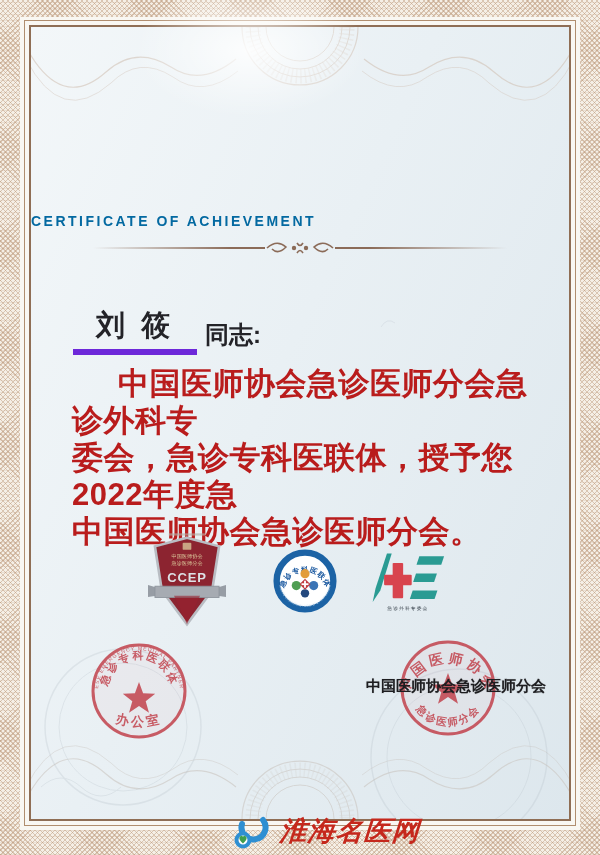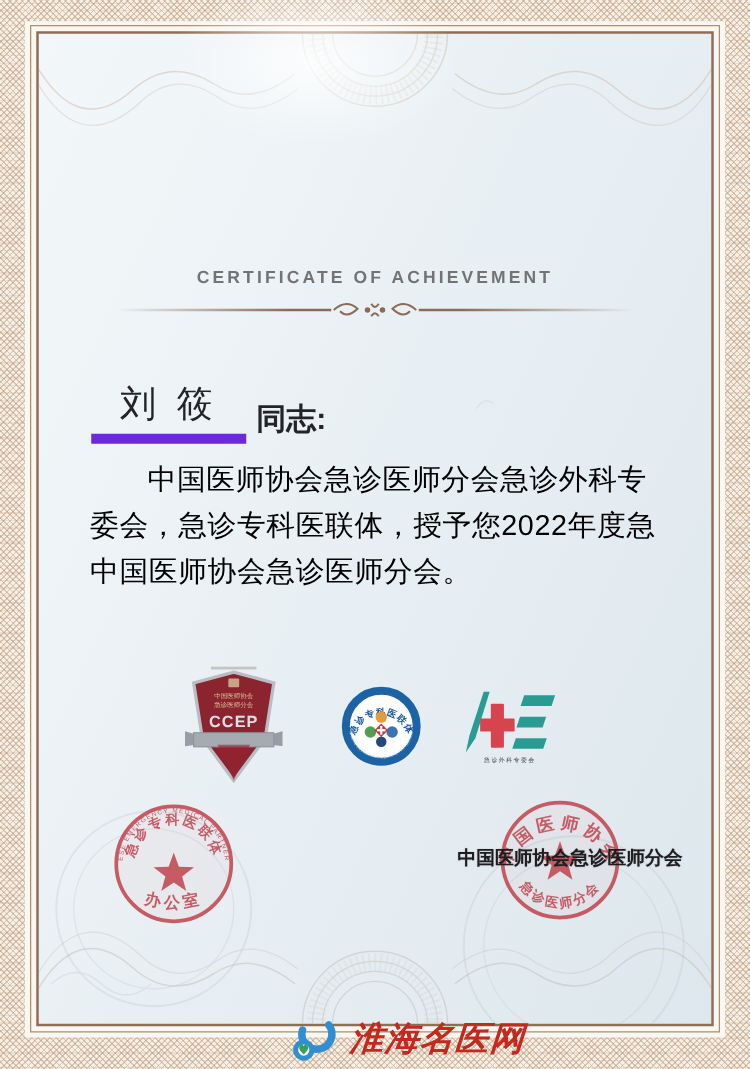--- a/index.html
+++ b/index.html
@@ -29,39 +29,39 @@
   .curtain-top{top:0;height:95px;}
   .curtain-bottom{bottom:0;height:95px;}
   .faint-decor{top:0;height:100%;}
 
   .title{
     position:absolute;top:106px;left:0;width:100%;text-align:center;
     font-family:"Liberation Serif","DejaVu Serif",serif;font-weight:700;
     font-size:64px;line-height:72px;color:#9b7164;letter-spacing:6px;text-indent:6px;
   }
   .subtitle{
-    position:absolute;top:186px;left:0;width:100%;text-align:center;
-    font-size:14px;font-weight:700;letter-spacing:2.5px;color:#737373;
+    position:absolute;top:186px;left:0;width:100%;text-align:left;
+    font-size:14px;font-weight:700;letter-spacing:2.5px;color:#0369a1;
   }
   .divider{position:absolute;top:212px;left:0;width:100%;height:18px;
     display:flex;align-items:center;justify-content:center;}
   .rule{height:2px;width:172px;}
   .rule.left{background:linear-gradient(to right, rgba(139,107,88,0), #8b6b58 80%);}
   .rule.right{background:linear-gradient(to left, rgba(139,107,88,0), #8b6b58 80%);}
 
   .name-row{position:absolute;left:42px;top:268px;display:flex;align-items:flex-end;color:#232328;}
   .name-underlined{
     display:inline-block;min-width:116px;text-align:center;
-    border-bottom:8px solid #6d28d9;padding:0 4px 3px 4px;
-    font-size:29px;font-weight:400;letter-spacing:4px;
+    border-bottom:6px solid #6d28d9;padding:0 4px 3px 4px;
+    font-size:29px;font-weight:700;letter-spacing:4px;
   }
   .salutation{font-size:24px;font-weight:700;margin-left:8px;padding-bottom:4px;margin-top:24px;}
 
   .body-text{position:absolute;left:41px;top:338px;width:474px;
-    font-size:23px;line-height:37px;font-weight:400;color:#000000;letter-spacing:.5px;}
+    font-size:31px;line-height:37px;font-weight:700;color:#b91c1c;letter-spacing:.5px;}
   .body-line.indent{text-indent:46px;}
   .logo-shield{position:absolute;left:117px;top:505px;width:78px;height:98px;}
   .logo-alliance{position:absolute;left:242px;top:522px;width:64px;height:64px;}
   .logo-he{position:absolute;left:335px;top:523px;width:80px;height:62px;}
 
   .stamp{position:absolute;width:140px;height:140px;opacity:.85;}
   .stamp.left{left:38px;top:594px;}
   .stamp.right{left:347px;top:591px;}
   .stamp-overlay{
     position:absolute;color:#1d1d20;font-weight:700;white-space:nowrap;

